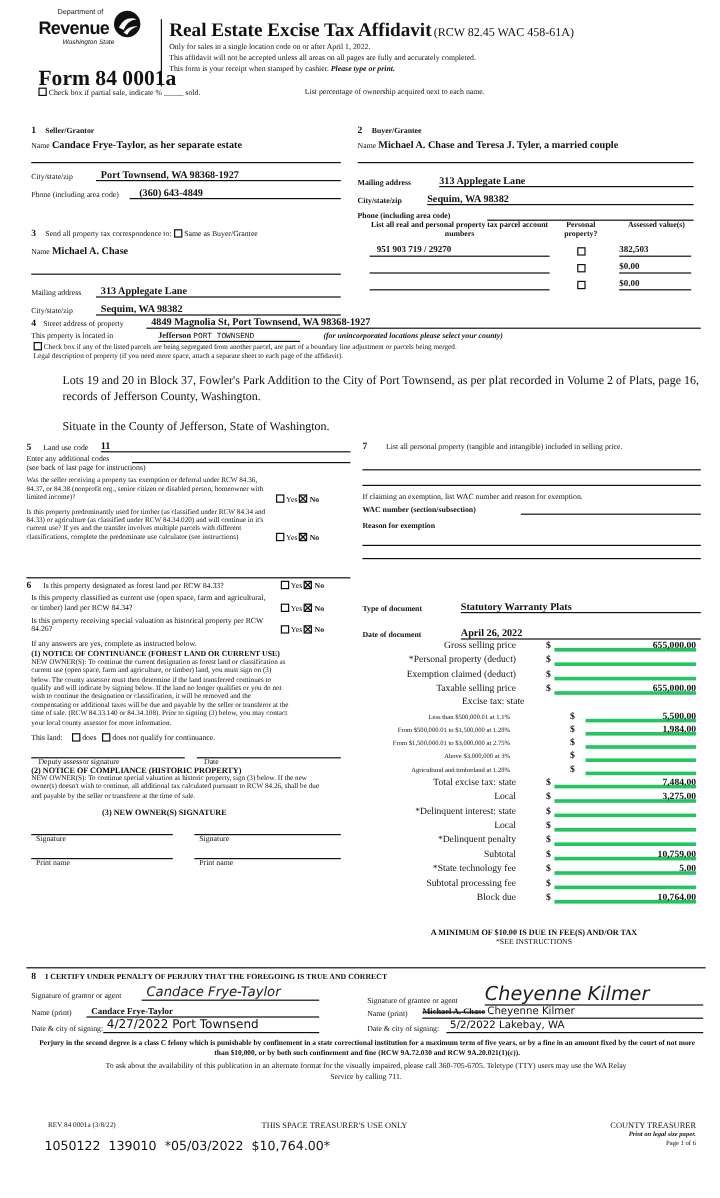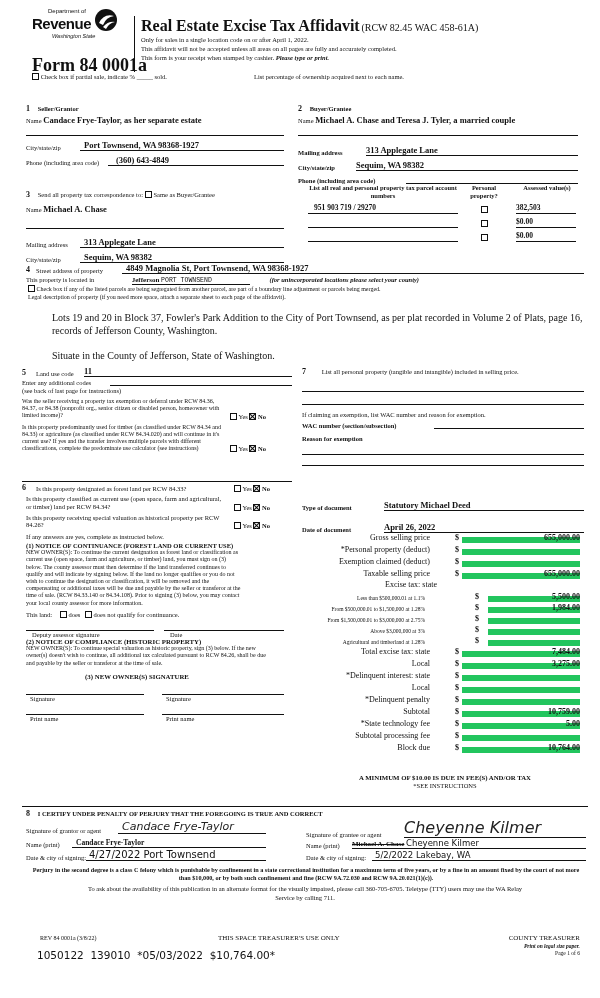--- a/index.html
+++ b/index.html
@@ -19,21 +19,21 @@
   .row { display: flex; align-items: flex-end; }
   .sep { border-top: 1px solid #111; }
   .hsep { border-top: 1.5px solid #111; }
   .sig { font-family: "DejaVu Sans", sans-serif; font-style: italic; }
   .hand { font-family: "DejaVu Sans", sans-serif; }
   .calc-row { position: absolute; left: 300px; width: 300px; height: 12px; }
   .calc-row .l { position: absolute; right: 170px; bottom: 1px; font-size: 8px; white-space: nowrap; }
   .calc-row .l.sm { font-size: 5.5px; right: 175px; }
   .calc-row .dl { position: absolute; left: 155px; bottom: 1px; font-size: 8px; font-weight: bold; }
   .calc-row .dl.sm { left: 175px; }
-  .calc-row .v { position: absolute; left: 162px; width: 118px; bottom: 0; border-bottom: 6px solid #22c55e; text-align: right; font-weight: bold; font-size: 8px; height: 11px; line-height: 11px; }
+  .calc-row .v { position: absolute; left: 162px; width: 118px; bottom: 0; border-bottom: 3px solid #22c55e; text-align: right; font-weight: bold; font-size: 8px; height: 11px; line-height: 11px; }
   .calc-row .v.sm { left: 188px; width: 92px; }
 </style>
 </head>
 <body>
 
 <div class="abs" style="left:30px;top:6px;width:90px;height:38px;">
   <div style="position:absolute;left:18px;top:2px;font-family:'Liberation Sans',sans-serif;font-size:6px;">Department of</div>
   <div style="position:absolute;left:2px;top:9px;font-family:'Liberation Sans',sans-serif;font-size:15px;font-weight:bold;letter-spacing:-0.5px;">Revenue</div>
   <div style="position:absolute;left:22px;top:27px;font-family:'Liberation Sans',sans-serif;font-size:5.5px;font-style:italic;">Washington State</div>
   <svg style="position:absolute;left:64px;top:2px;" width="24" height="24" viewBox="0 0 24 24">
@@ -279,21 +279,21 @@
     <span class="lbl b" style="width:132px;">WAC number (section/subsection)</span>
     <span class="uline" style="flex:1;height:8px;"></span>
   </div>
   <div class="lbl b" style="margin-top:6px;">Reason for exemption</div>
   <div class="uline" style="margin-top:12px;"></div>
   <div class="uline" style="margin-top:10px;"></div>
 </div>
 
 <div class="abs row" style="left:302px;top:500px;width:282px;">
   <span class="lbl b" style="width:82px;">Type of document</span>
-  <span class="fill uline" style="flex:1;">Statutory Michael Deed</span>
+  <span class="fill uline" style="flex:1;">Statutory Warranty Plats</span>
 </div>
 <div class="abs row" style="left:302px;top:522px;width:282px;">
   <span class="lbl b" style="width:82px;">Date of document</span>
   <span class="fill uline" style="flex:1;">April 26, 2022</span>
 </div>
 
 <div class="calc-row" style="top:531px;">
   <span class="l">Gross selling price</span>
   <span class="dl">$</span>
   <span class="v">655,000.00</span>

